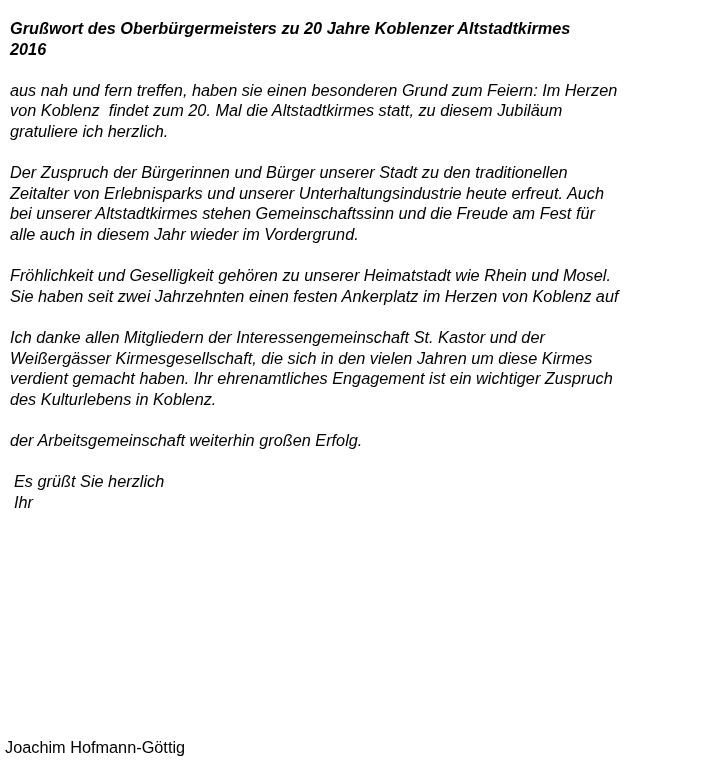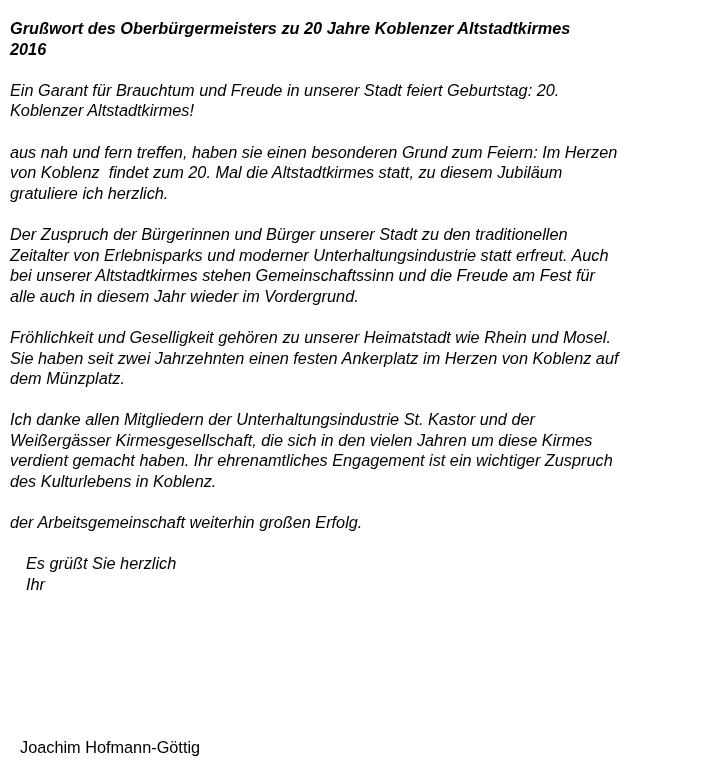--- a/index.html
+++ b/index.html
@@ -8,58 +8,53 @@
       font-family: "Liberation Sans", sans-serif;
       color: #000000;
     }
     .doc {
       position: absolute; left: 10px; top: 18px; width: 690px;
       font-size: 16.3px; line-height: 20.6px;
     }
     .title { font-weight: bold; margin: 0 0 20.6px 0; }
     .para { margin: 0 0 20.6px 0; }
     .line { display: block; white-space: pre; font-style: italic; }
-    .closing { margin: 16px; }
-    .signature { position: absolute; left: 20px; top: 737px; font-size: 16.3px; line-height: 20.6px; }
+    .closing { margin: 4px; }
+    .signature { position: absolute; left: 5px; top: 737px; font-size: 16.3px; line-height: 20.6px; }
   </style>
 </head>
 <body>
 
 <div class="doc">
   <div class="title">
     <span class="line">Grußwort des Oberbürgermeisters zu 20 Jahre Koblenzer Altstadtkirmes</span>
     <span class="line">2016</span>
   </div>
 
-  <div class="para">
-    <span class="line">Ein Garant für Brauchtum und Freude in unserer Stadt feiert Geburtstag: 20.</span>
-    <span class="line">Koblenzer Altstadtkirmes!</span>
-  </div>
 
   <div class="para">
     <span class="line">aus nah und fern treffen, haben sie einen besonderen Grund zum Feiern: Im Herzen</span>
     <span class="line">von Koblenz  findet zum 20. Mal die Altstadtkirmes statt, zu diesem Jubiläum</span>
     <span class="line">gratuliere ich herzlich.</span>
   </div>
 
   <div class="para">
     <span class="line">Der Zuspruch der Bürgerinnen und Bürger unserer Stadt zu den traditionellen</span>
-    <span class="line">Zeitalter von Erlebnisparks und moderner Unterhaltungsindustrie statt erfreut. Auch</span>
+    <span class="line">Zeitalter von Erlebnisparks und unserer Unterhaltungsindustrie heute erfreut. Auch</span>
     <span class="line">bei unserer Altstadtkirmes stehen Gemeinschaftssinn und die Freude am Fest für</span>
     <span class="line">alle auch in diesem Jahr wieder im Vordergrund.</span>
   </div>
 
   <div class="para">
     <span class="line">Fröhlichkeit und Geselligkeit gehören zu unserer Heimatstadt wie Rhein und Mosel.</span>
     <span class="line">Sie haben seit zwei Jahrzehnten einen festen Ankerplatz im Herzen von Koblenz auf</span>
-    <span class="line">dem Münzplatz.</span>
   </div>
 
   <div class="para">
-    <span class="line">Ich danke allen Mitgliedern der Unterhaltungsindustrie St. Kastor und der</span>
+    <span class="line">Ich danke allen Mitgliedern der Interessengemeinschaft St. Kastor und der</span>
     <span class="line">Weißergässer Kirmesgesellschaft, die sich in den vielen Jahren um diese Kirmes</span>
     <span class="line">verdient gemacht haben. Ihr ehrenamtliches Engagement ist ein wichtiger Zuspruch</span>
     <span class="line">des Kulturlebens in Koblenz.</span>
   </div>
 
   <div class="para">
     <span class="line">der Arbeitsgemeinschaft weiterhin großen Erfolg.</span>
   </div>
 
   <div class="closing">

